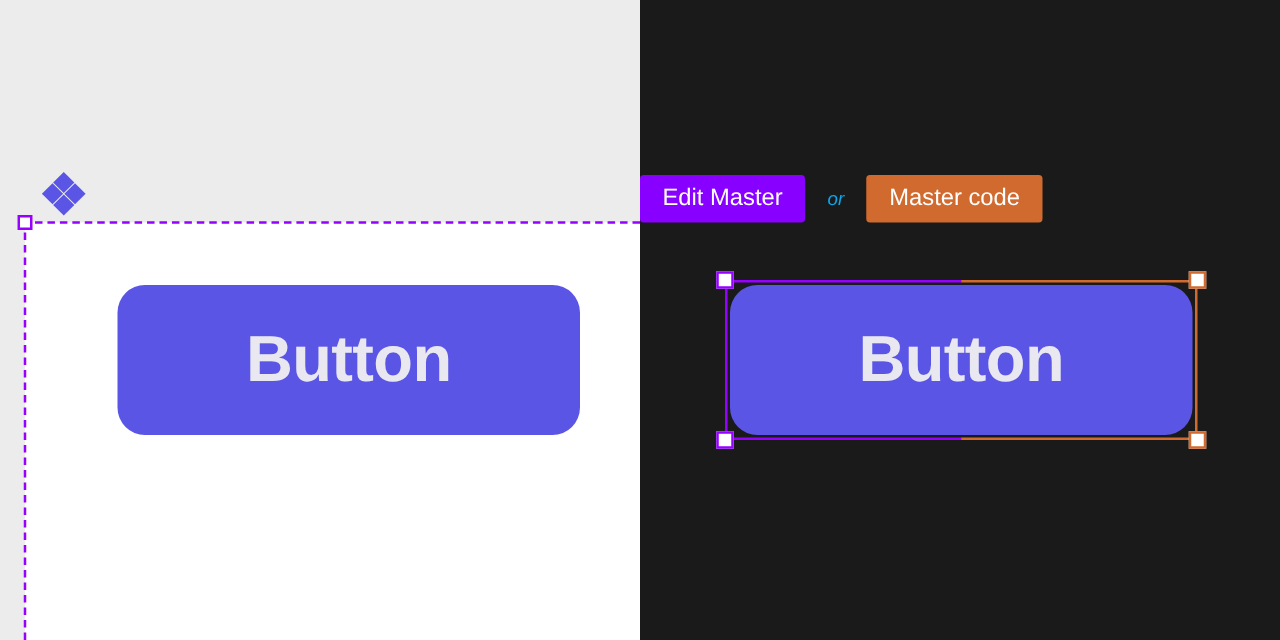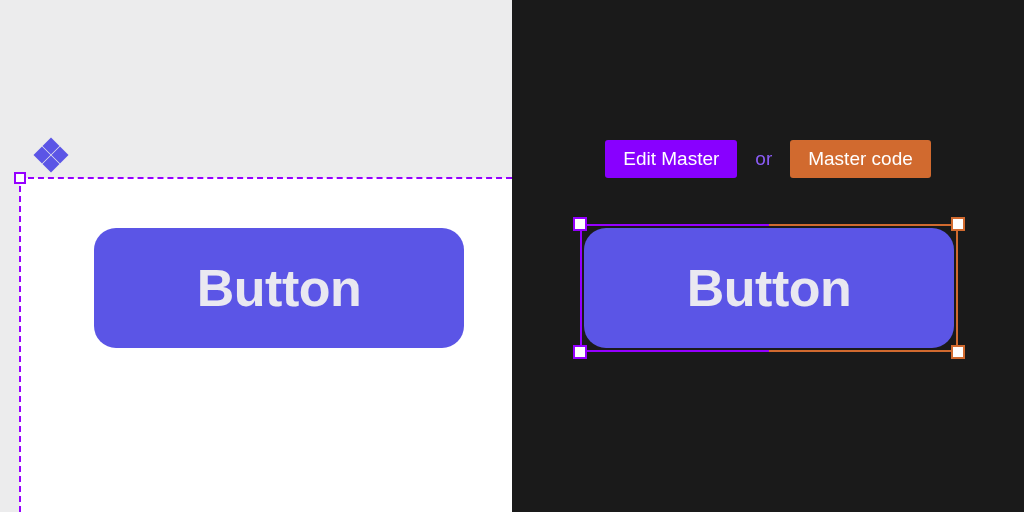--- a/index.html
+++ b/index.html
@@ -80,33 +80,32 @@
   }
 
   
   .action-row {
     position: absolute;
     top: 140px;
     left: 0;
     width: 512px;
     display: flex;
     align-items: center;
-    justify-content: center;
     gap: 18px;
   }
   .chip {
     padding: 8px 18px;
     border-radius: 3px;
     font-size: 19px;
     font-weight: 400;
     color: #ffffff;
   }
   .chip-purple { background: #8800ff; }
   .chip-orange { background: #d16a2f; }
-  .or-text { color: #8b5cf6; font-size: 19px; }
+  .or-text { color: #0ea5e9; font-size: 15px; font-style: italic; }
 
   .big-button-right {
     position: absolute;
     left: 72px;
     top: 228px;
     width: 370px;
     height: 120px;
     background: #5b55e6;
     border-radius: 22px;
     display: flex;

